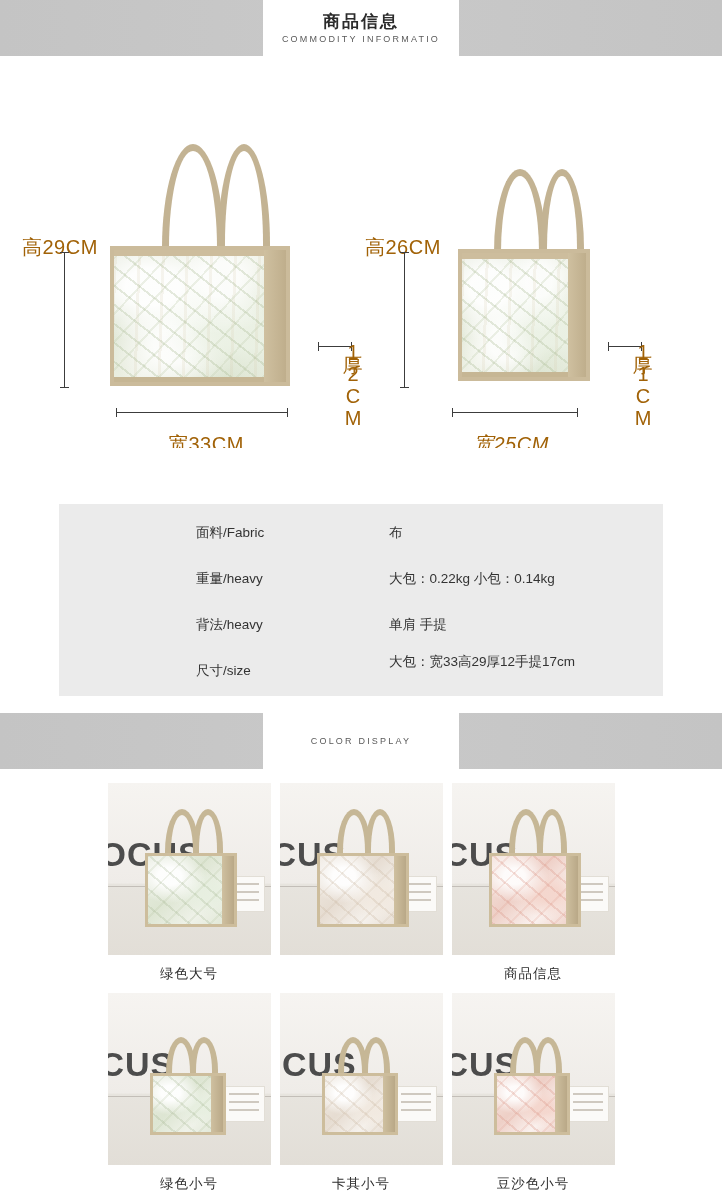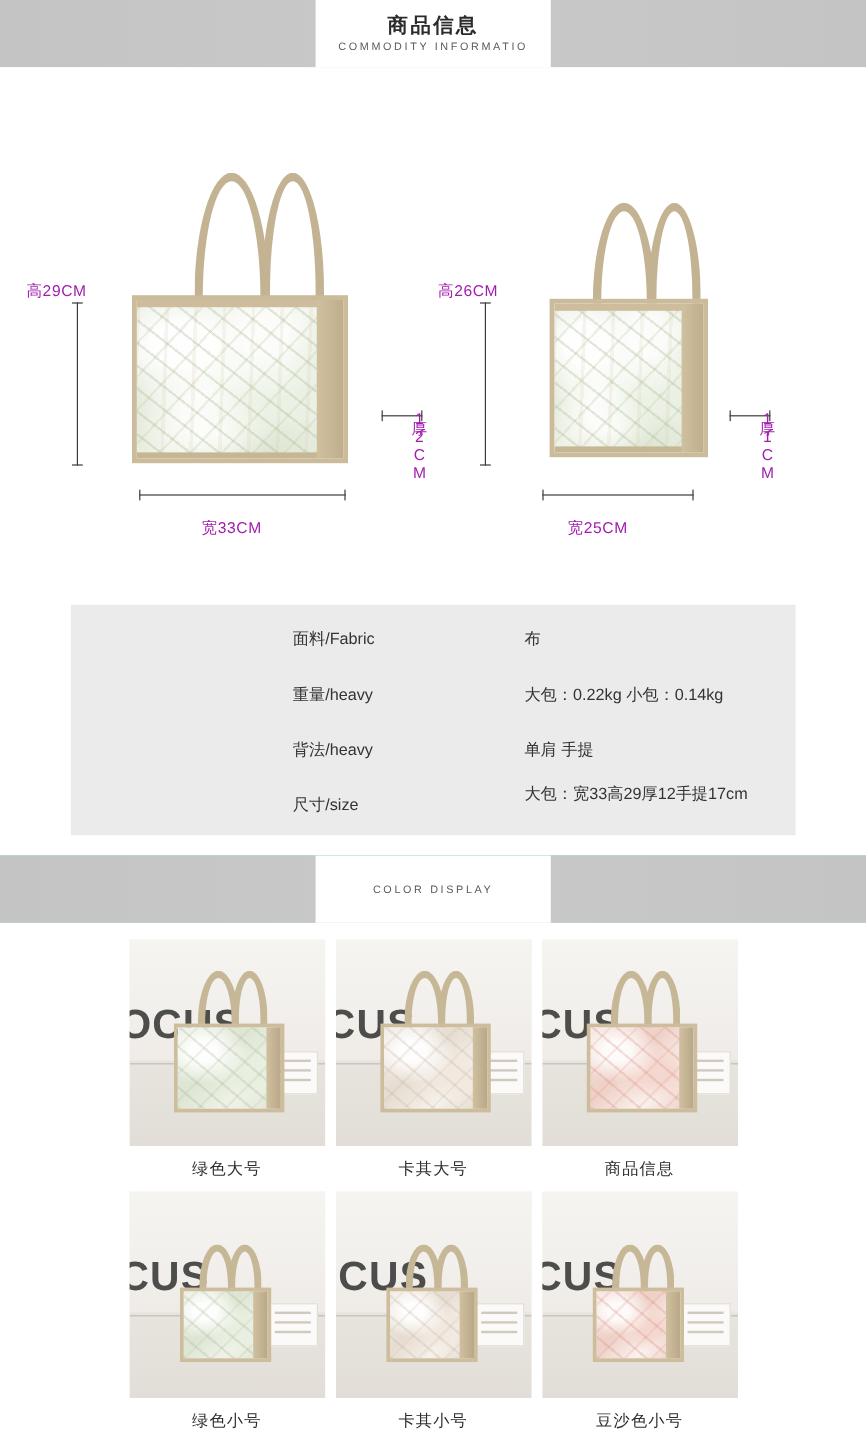--- a/index.html
+++ b/index.html
@@ -67,22 +67,22 @@
   
   .dimensions {
     position: relative;
     width: 722px;
     height: 392px;
     background: #ffffff;
   }
 
   .dim-label {
     position: absolute;
-    font-size: 13px;
-    color: #a21caf;
+    font-size: 20px;
+    color: #a16207;
     letter-spacing: 0.5px;
     white-space: nowrap;
   }
   .dim-label.vertical {
     writing-mode: vertical-rl;
     text-orientation: upright;
     letter-spacing: 0px;
   }
 
   .vline {
@@ -183,21 +183,20 @@
     top: 56px;
     width: 604px;
     height: 192px;
     background: #ebebeb;
   }
   .spec-row {
     position: absolute;
     left: 0;
     width: 100%;
     height: 46px;
-    margin-left: 48px;
   }
   .spec-key {
     position: absolute;
     left: 137px;
     top: 0;
     font-size: 13.5px;
     color: #333333;
     line-height: 46px;
     white-space: nowrap;
   }
@@ -406,21 +405,21 @@
       <div class="rim"></div>
       <div class="bottom"></div>
       <div class="side" style="width:18px;"></div>
     </div>
   </div>
 
   <div class="dim-label" style="left:365px; top:178px;text-align:center;">高26CM</div>
   <div class="vline" style="left:404px; top:196px; height:136px;"></div>
 
   <div class="hline" style="left:452px; top:356px; width:126px;"></div>
-  <div class="dim-label" style="left:473px; top:375px;">宽25CM</div>
+  <div class="dim-label" style="left:473px; top:375px;font-style:italic;">宽25CM</div>
 
   <div class="hline" style="left:608px; top:290px; width:34px;"></div>
   <div class="dim-label vertical" style="left:630px; top:285px;">厚11CM</div>
 </div>
 
 <div class="spec-wrap">
   <div class="spec-panel">
 
     <div class="spec-row" style="top:6px;">
       <div class="spec-key">面料/Fabric</div>
@@ -494,21 +493,20 @@
         </div>
         <div class="photo-bag">
           <div class="pb-handle" style="left:26px; top:2px; width:34px; height:48px;"></div>
           <div class="pb-handle" style="left:54px; top:2px; width:30px; height:46px;"></div>
           <div class="pb-body pattern-khaki" style="left:6px; top:46px; width:92px; height:74px;">
             <div class="tex"></div>
             <div class="pb-side"></div>
           </div>
         </div>
       </div>
-      <div class="color-caption">卡其大号</div>
     </div>
 
     <div class="color-cell">
       <div class="color-photo">
         <div class="photo-bg">
           <div class="shelf"></div>
           <div class="bigtext">CUS</div>
           <div class="card">
               <i></i>
               <i></i>

